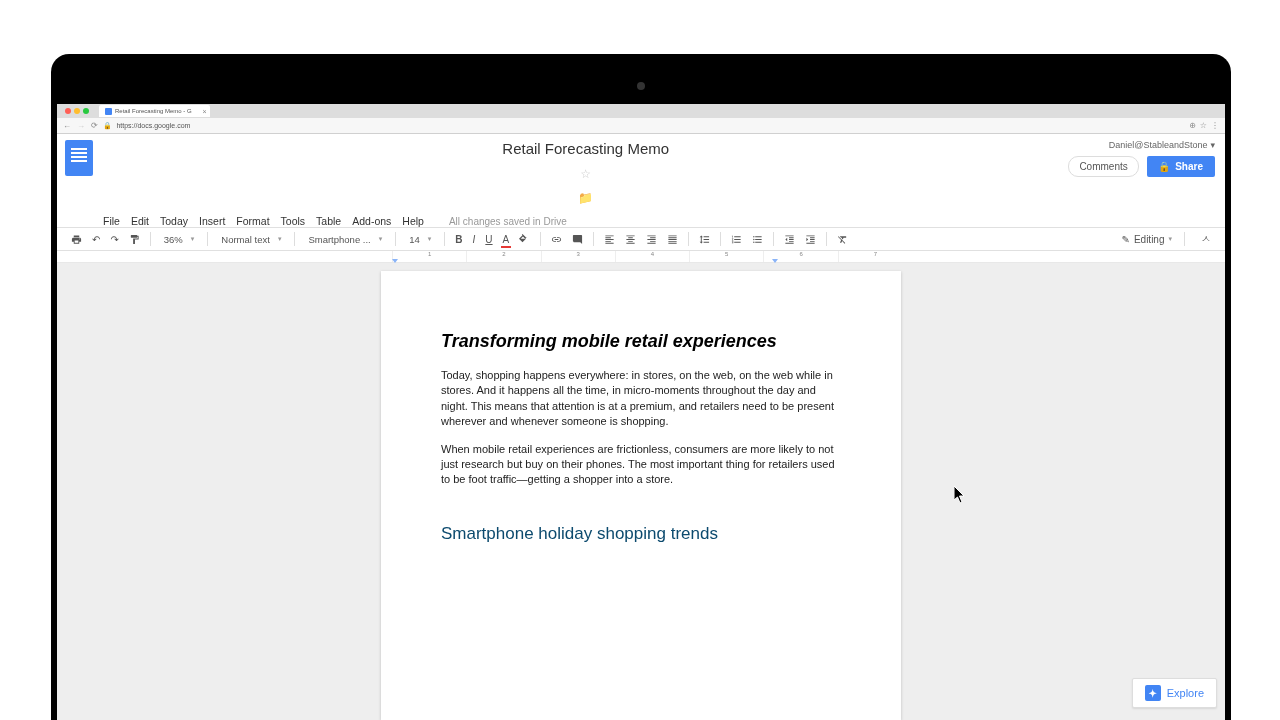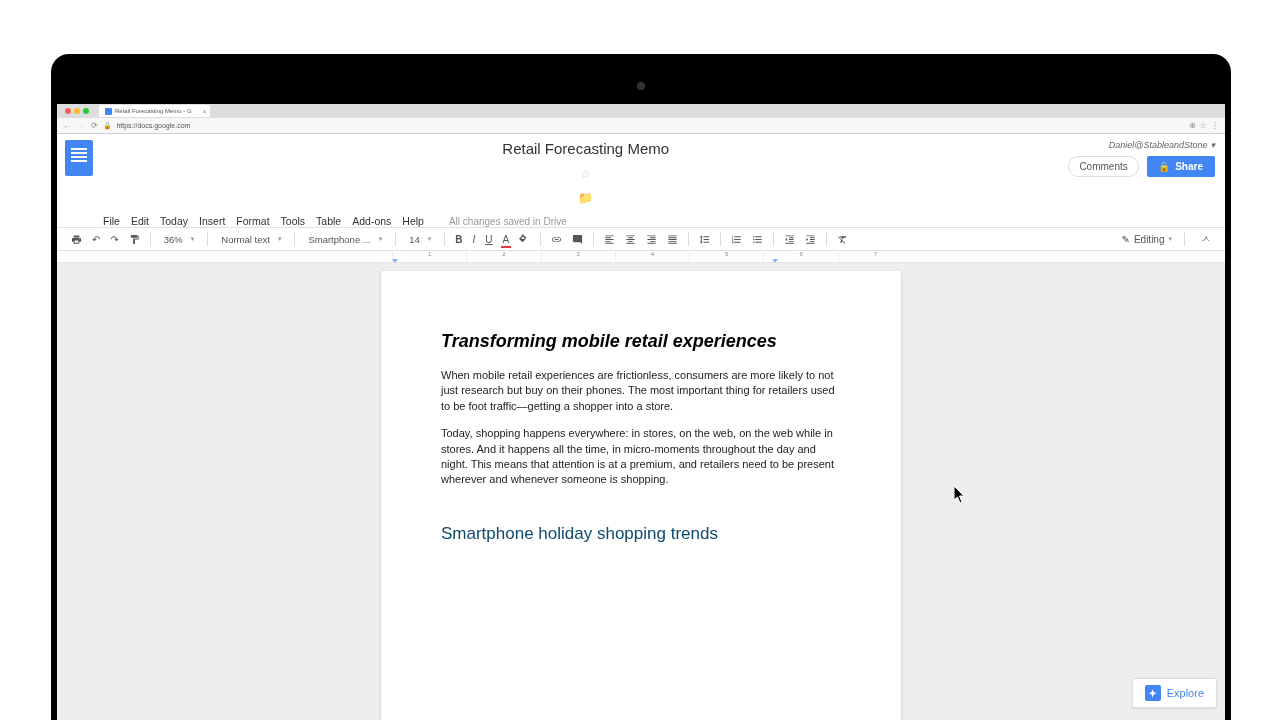--- a/index.html
+++ b/index.html
@@ -37,21 +37,21 @@
 .docs-logo::after { content: ''; position: absolute; top: 8px; left: 6px; right: 6px; height: 2px; background: #fff; box-shadow: 0 4px 0 #fff, 0 8px 0 #fff, 0 12px 0 #fff; }
 .docs-title-area { flex: 1; }
 .docs-title-row { display: flex; align-items: center; gap: 10px; flex-direction: column; }
 .docs-title { font-size: 15px; color: #333; }
 .star { color: #ccc; font-size: 12px; }
 .folder { color: #999; font-size: 12px; }
 .menu-bar { display: flex; gap: 11px; margin-top: 10px; font-size: 10.5px; color: #333; align-items: center; }
 .menu-item { cursor: pointer; }
 .save-status { color: #999; font-size: 10px; margin-left: 14px; }
 .header-right { display: flex; flex-direction: column; align-items: flex-end; gap: 6px; }
-.user-email { font-size: 9px; color: #666; display: flex; align-items: center; gap: 3px; font-style: italic; }
+.user-email { font-size: 9px; color: #666; display: flex; align-items: center; gap: 3px; }
 .header-buttons { display: flex; gap: 8px; align-items: center; }
 .comments-btn { font-size: 10px; color: #555; padding: 4px 10px; border: 1px solid #ddd; border-radius: 10px; background: #fff; }
 .share-btn { font-size: 10px; color: #fff; padding: 5px 12px; background: #4285f4; border-radius: 2px; display: flex; align-items: center; gap: 4px; font-weight: bold; }
 
 .toolbar { display: flex; align-items: center; padding: 4px 10px; border-top: 1px solid #e0e0e0; border-bottom: 1px solid #e0e0e0; gap: 2px; font-size: 10px; color: #555; height: 24px; }
 .tb-btn { padding: 2px 4px; cursor: pointer; display: flex; align-items: center; }
 .tb-sep { width: 1px; height: 14px; background: #ddd; margin: 0 4px; }
 .tb-select { padding: 2px 6px; display: flex; align-items: center; gap: 4px; font-size: 9.5px; border: 1px solid transparent; }
 .tb-select::after { content: '▾'; font-size: 7px; color: #999; margin-left: 4px;}
 .toolbar-right { margin-left: auto; display: flex; align-items: center; gap: 8px; }
@@ -276,22 +276,22 @@
             <div class="ruler-mark">5</div>
             <div class="ruler-indic down" style="left:380px;border-top-color:#8ab4f8"></div>
             <div class="ruler-mark">6</div>
             <div class="ruler-mark">7</div>
           </div>
         </div>
 
         <div class="canvas-wrap">
           <div class="page">
             <h1>Transforming mobile retail experiences</h1>
+            <p>Today, shopping happens everywhere: in stores, on the web, on the web while in stores. And it happens all the time, in micro-moments throughout the day and night. This means that attention is at a premium, and retailers need to be present wherever and whenever someone is shopping.</p>
             <p>When mobile retail experiences are frictionless, consumers are more likely to not just research but buy on their phones. The most important thing for retailers used to be foot traffic—getting a shopper into a store.</p>
-            <p>Today, shopping happens everywhere: in stores, on the web, on the web while in stores. And it happens all the time, in micro-moments throughout the day and night. This means that attention is at a premium, and retailers need to be present wherever and whenever someone is shopping.</p>
             <h2>Smartphone holiday shopping trends</h2>
           </div>
 
           <div class="explore-btn">
             <div class="explore-icon">✦</div>
             <span>Explore</span>
           </div>
         </div>
 
       </div>

